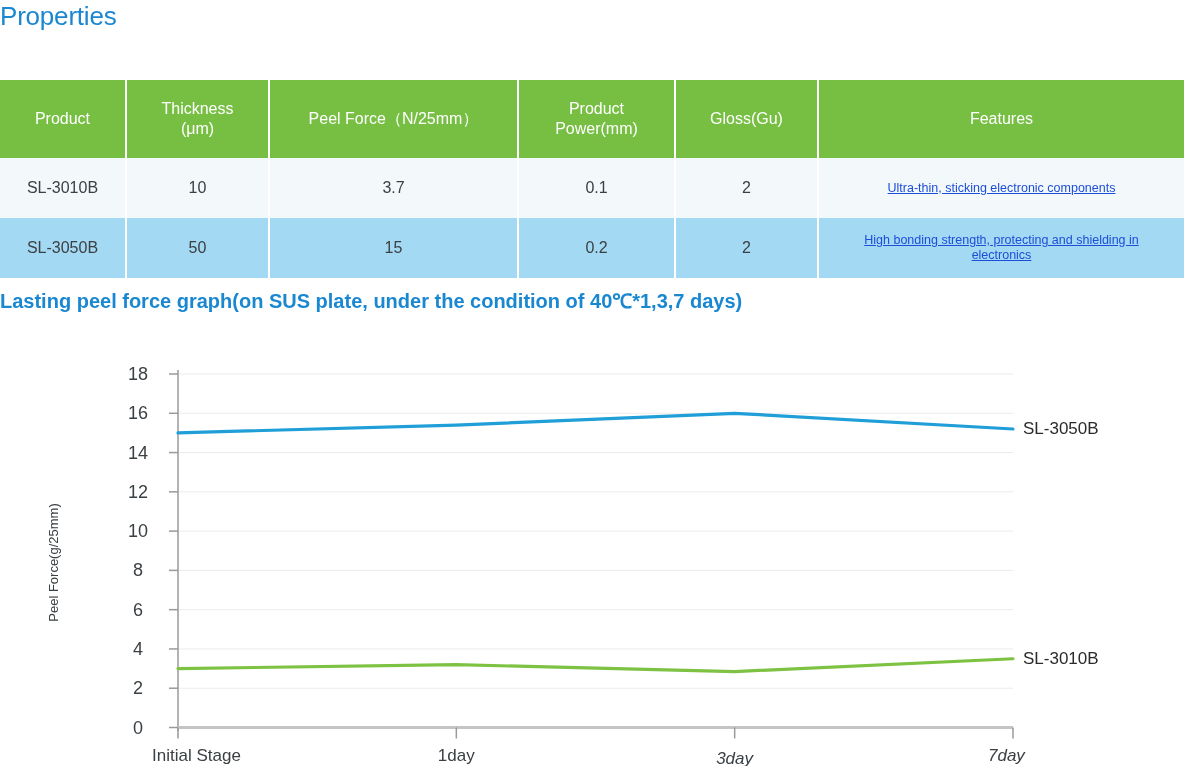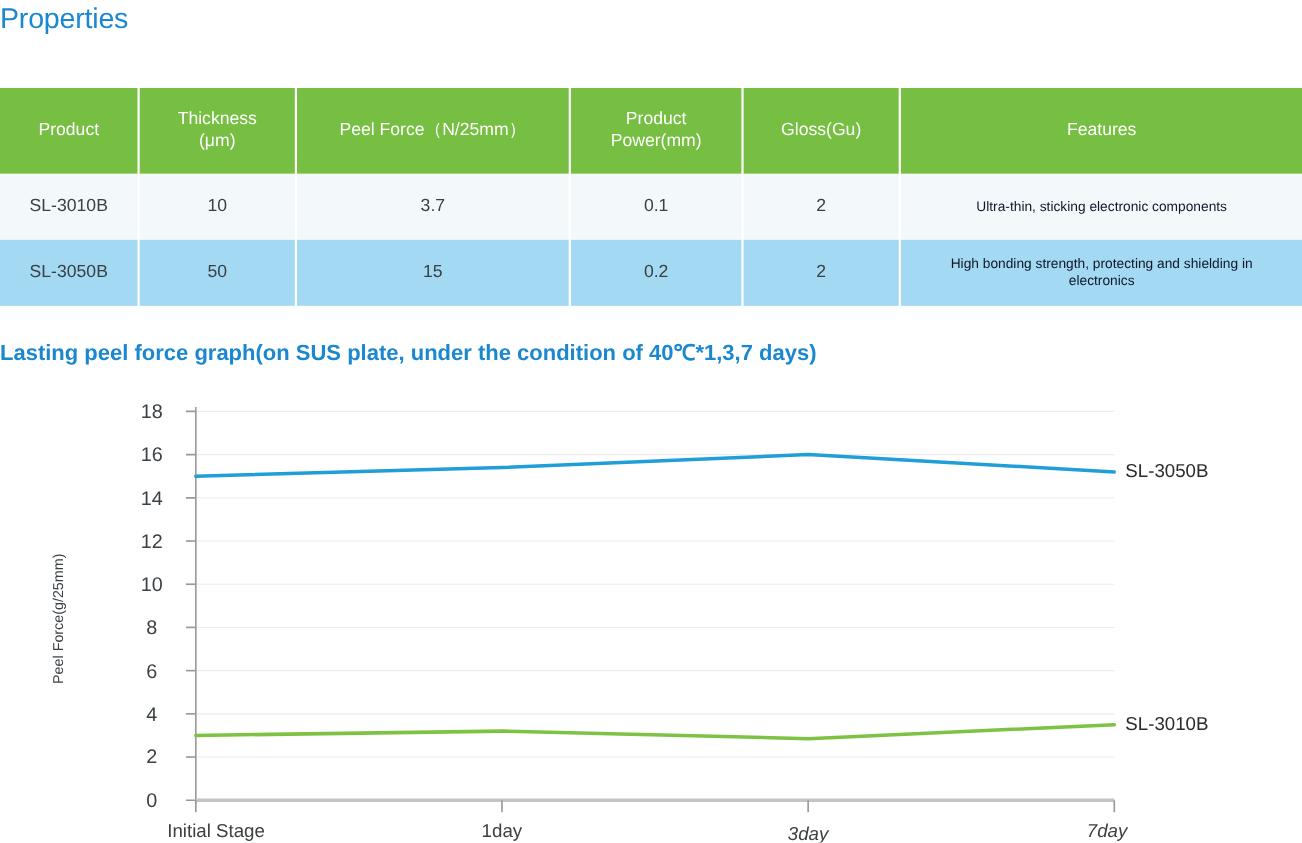--- a/index.html
+++ b/index.html
@@ -63,37 +63,38 @@
     padding: 4px 6px;
   }
   .props-table td:last-child { border-right: none; }
 
   .props-table tbody tr.row-a td { background: #f3f9fb; height: 52px; }
   .props-table tbody tr.row-b td { background: #a3d9f2; height: 52px; }
 
   .props-table td.features-cell {
     font-size: 12.5px;
     line-height: 15px;
-    color: #0f172a;
+    color: #1d4ed8;
     padding-left: 14px;
     padding-right: 14px;
+    text-decoration: underline;
   }
 
   .col-product   { width: 126px; }
   .col-thickness { width: 143px; }
   .col-peel      { width: 249px; }
   .col-holding   { width: 157px; }
   .col-gloss     { width: 143px; }
   .col-features  { width: 366px; }
 
   
   .chart-title {
     position: absolute;
     left: 0;
-    top: 308px;
+    top: 288px;
     font-size: 20px;
     font-weight: bold;
     color: #1a87d1;
     white-space: nowrap;
     line-height: 26px;
   }
 
   .chart-area {
     position: absolute;
     left: 0;

